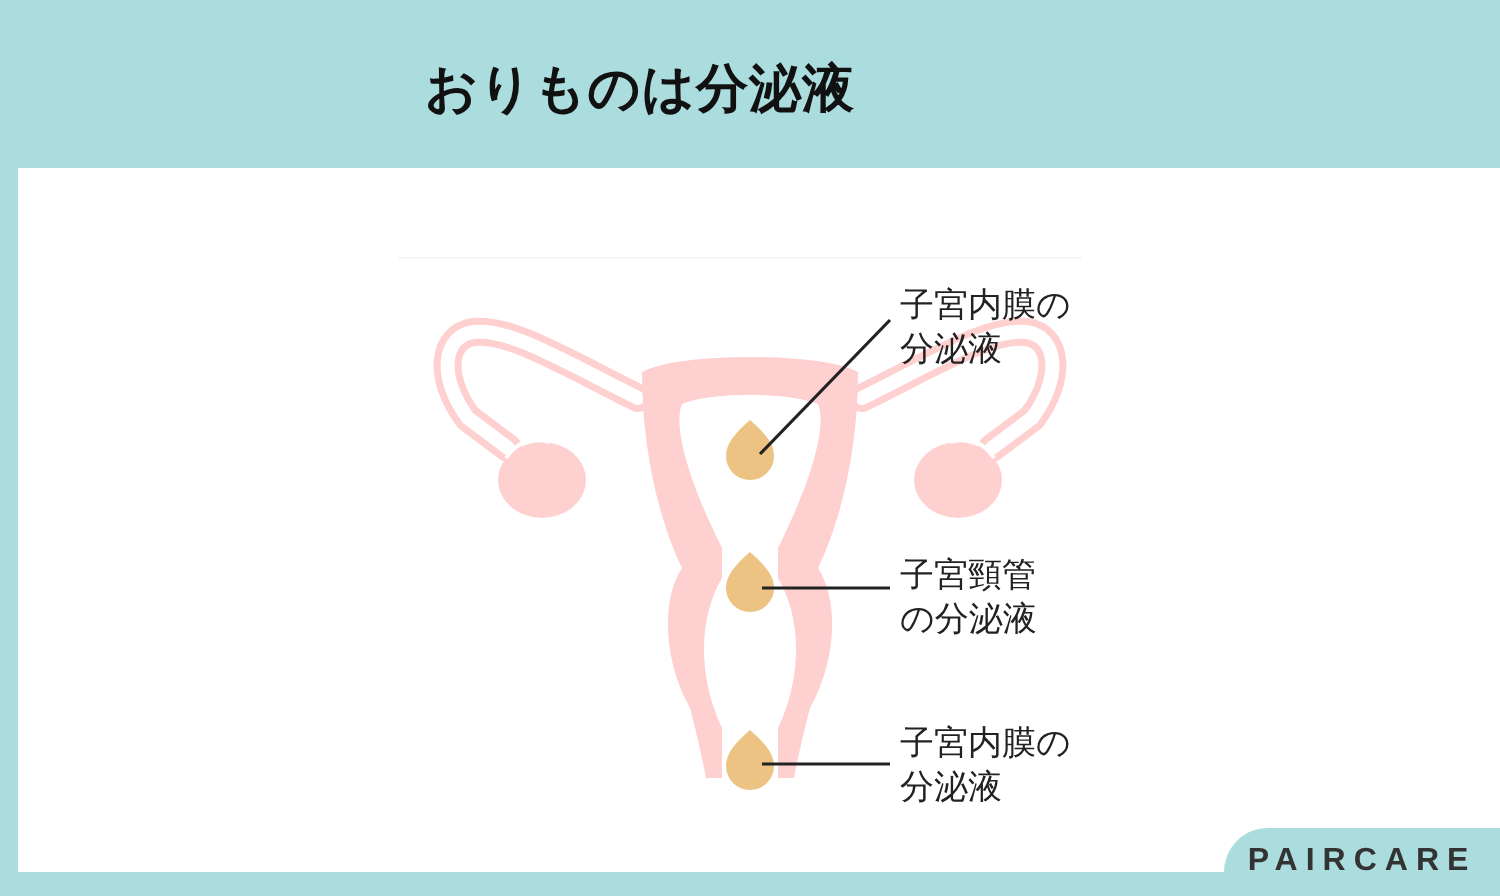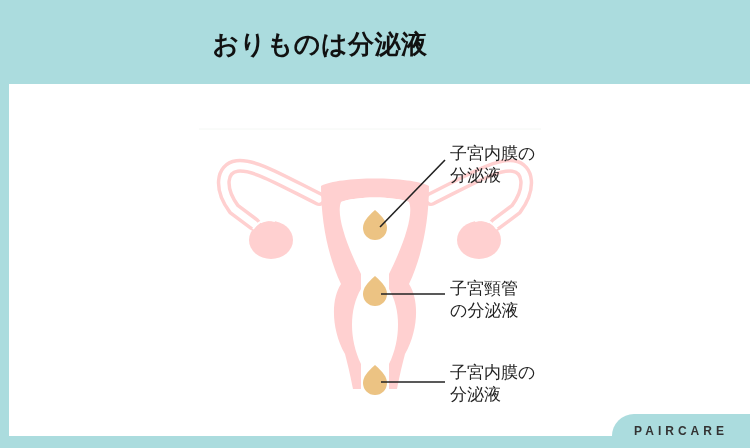--- a/index.html
+++ b/index.html
@@ -5,21 +5,21 @@
   html, body { margin:0; padding:0; }
   body { width:750px; height:448px; background:#abdcde; position:relative; overflow:hidden;
          font-family:"DejaVu Sans", sans-serif; }
   .title { position:absolute; left:0; top:0; width:640px; height:88px; display:flex; align-items:center;
            justify-content:center; font-size:26px; font-weight:bold; color:#111; letter-spacing:0.5px; }
   .panel { position:absolute; left:9px; top:84px; width:732px; height:352px; background:#ffffff;padding-left:15px; }
   .diagram { position:absolute; left:0; top:0; }
   .label { position:absolute; font-size:17px; line-height:22px; color:#222; white-space:nowrap; }
   .brand { position:absolute; right:0; bottom:0; width:138px; height:34px; background:#abdcde;
            border-top-left-radius:22px; display:flex; align-items:center; justify-content:center;
-           font-family:"Liberation Sans", sans-serif; font-size:12px; font-weight:bold; letter-spacing:4px; color:#333; }
+           font-family:"Liberation Sans", sans-serif; font-size:16px; font-weight:bold; letter-spacing:4px; color:#333; }
 </style>
 </head>
 <body>
 
 <div class="title">おりものは分泌液</div>
 
 <div class="panel">
   <svg class="diagram" width="732" height="352" viewBox="0 0 732 352">
 
     <line x1="190" y1="45" x2="532" y2="45" stroke="#f4f7f4" stroke-width="1"></line>

